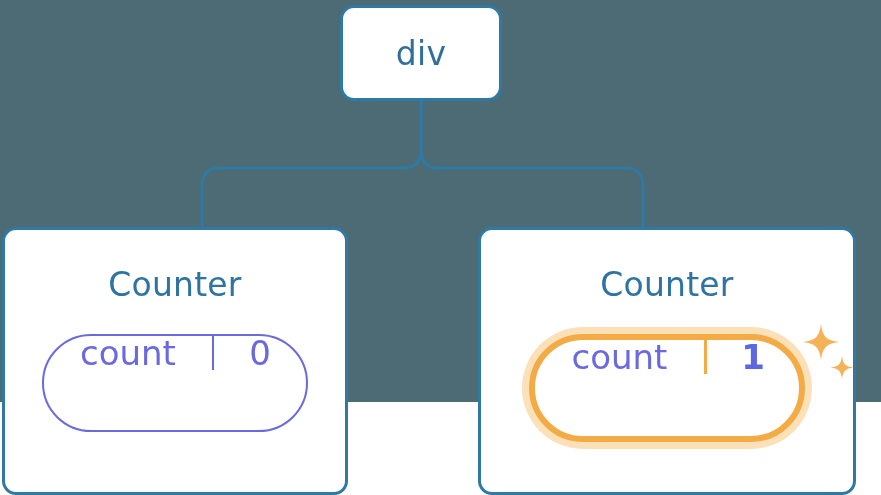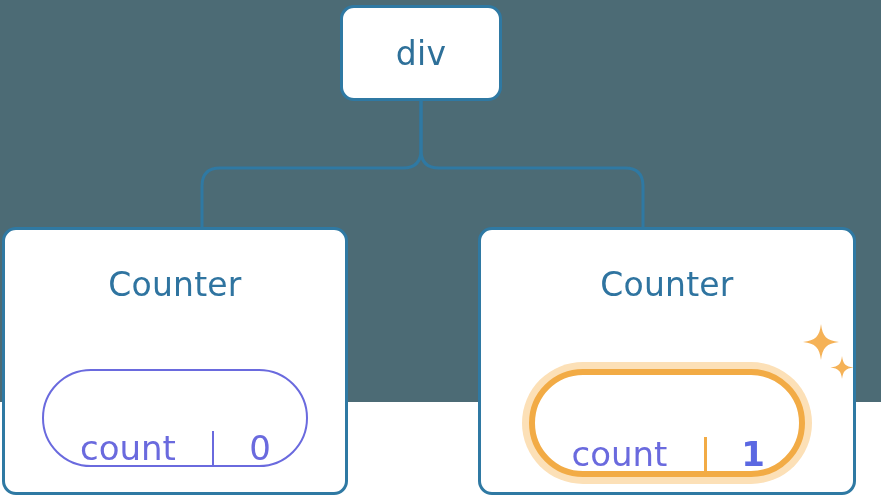--- a/index.html
+++ b/index.html
@@ -72,25 +72,24 @@
   .pill-wrap {
     position: relative;
     margin-top: 33px;
     display: flex;
     align-items: center;
     justify-content: center;
   }
   .pill {
     position: relative;
     display: flex;
-    align-items: flex-end;
+    align-items: flex-start;
     box-sizing: border-box;
     border-radius: 999px;
     background: #ffffff;
-    margin-top: 35px;
   }
   .pill-plain {
     width: 266px;
     height: 98px;
     border: 2px solid #6a6ade;
   }
   .pill-highlight {
     width: 276px;
     height: 108px;
     border: 6px solid #f2ab45;

